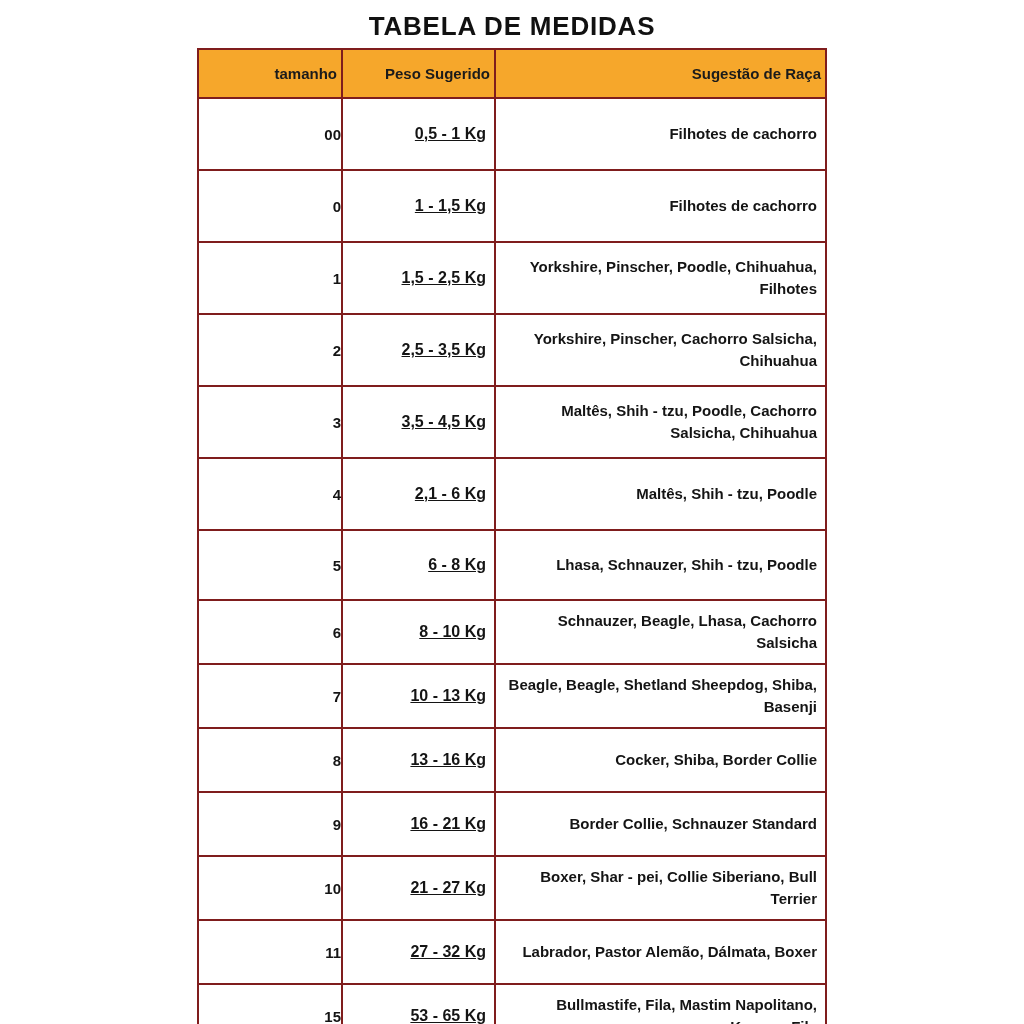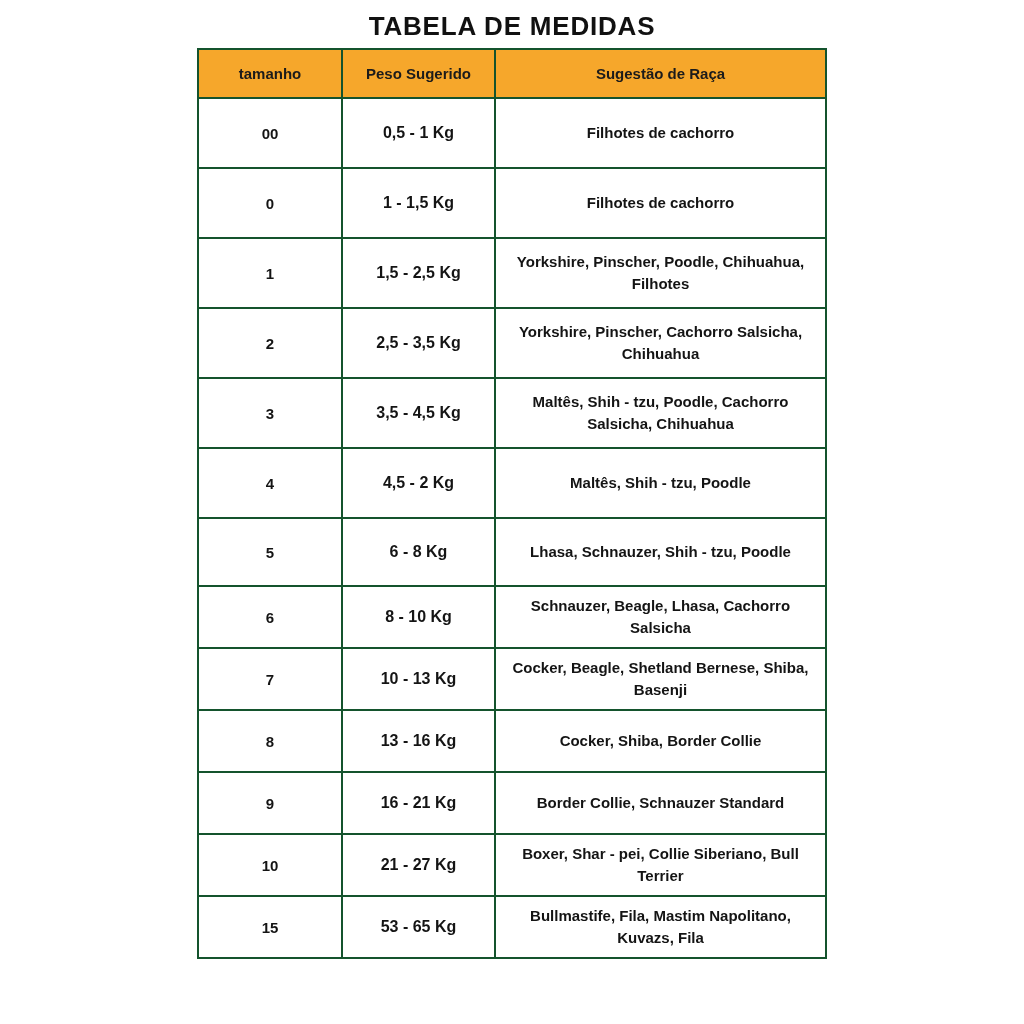--- a/index.html
+++ b/index.html
@@ -31,37 +31,37 @@
     border-collapse: collapse;
     table-layout: fixed;
     margin: 0 auto;
     width: 628px;
   }
   table.size-chart col.c-size   { width: 144px; }
   table.size-chart col.c-weight { width: 153px; }
   table.size-chart col.c-breeds { width: 331px; }
   table.size-chart th,
   table.size-chart td {
-    border: 2px solid #14532d;
-    text-align: center;
+    border: 2px solid #7f1d1d;
+    text-align: right;
     vertical-align: middle;
     font-weight: bold;
   }
   table.size-chart th {
     background: #F6A72B;
     height: 47px;
     font-size: 15px;
     color: #1b1b1b;
     padding: 0 4px;
   }
   table.size-chart td { height: 46px; }
   table.size-chart tbody tr:nth-child(-n+6) td { height: 54px; }
   table.size-chart tbody tr:nth-child(7) td { height: 52px; }
   td.size   { font-size: 15px; padding: 0; }
-  td.weight { font-size: 16px; padding: 2px; }
+  td.weight { font-size: 16px; padding: 8px; text-decoration: underline; }
   td.breeds {
     font-size: 15px;
     line-height: 1.5;
     padding: 7px 8px;
   }
 </style>
 </head>
 <body>
 
 <div class="page">
@@ -101,53 +101,58 @@
           <td class="weight">2,5 - 3,5 Kg</td>
           <td class="breeds">Yorkshire, Pinscher, Cachorro Salsicha, Chihuahua</td>
         </tr>
         <tr>
           <td class="size">3</td>
           <td class="weight">3,5 - 4,5 Kg</td>
           <td class="breeds">Maltês, Shih - tzu, Poodle, Cachorro Salsicha, Chihuahua</td>
         </tr>
         <tr>
           <td class="size">4</td>
-          <td class="weight">4,5 - 2 Kg</td>
+          <td class="weight">2,1 - 6 Kg</td>
           <td class="breeds">Maltês, Shih - tzu, Poodle</td>
         </tr>
         <tr>
           <td class="size">5</td>
           <td class="weight">6 - 8 Kg</td>
           <td class="breeds">Lhasa, Schnauzer, Shih - tzu, Poodle</td>
         </tr>
         <tr>
           <td class="size">6</td>
           <td class="weight">8 - 10 Kg</td>
           <td class="breeds">Schnauzer, Beagle, Lhasa, Cachorro Salsicha</td>
         </tr>
         <tr>
           <td class="size">7</td>
           <td class="weight">10 - 13 Kg</td>
-          <td class="breeds">Cocker, Beagle, Shetland Bernese, Shiba, Basenji</td>
+          <td class="breeds">Beagle, Beagle, Shetland Sheepdog, Shiba, Basenji</td>
         </tr>
         <tr>
           <td class="size">8</td>
           <td class="weight">13 - 16 Kg</td>
           <td class="breeds">Cocker, Shiba, Border Collie</td>
         </tr>
         <tr>
           <td class="size">9</td>
           <td class="weight">16 - 21 Kg</td>
           <td class="breeds">Border Collie, Schnauzer Standard</td>
         </tr>
         <tr>
           <td class="size">10</td>
           <td class="weight">21 - 27 Kg</td>
           <td class="breeds">Boxer, Shar - pei, Collie Siberiano, Bull Terrier</td>
         </tr>
         <tr>
+          <td class="size">11</td>
+          <td class="weight">27 - 32 Kg</td>
+          <td class="breeds">Labrador, Pastor Alemão, Dálmata, Boxer</td>
+        </tr>
+        <tr>
           <td class="size">15</td>
           <td class="weight">53 - 65 Kg</td>
           <td class="breeds">Bullmastife, Fila, Mastim Napolitano, Kuvazs, Fila</td>
         </tr>
       </tbody>
   </table>
 </div>
 
 </body></html>

